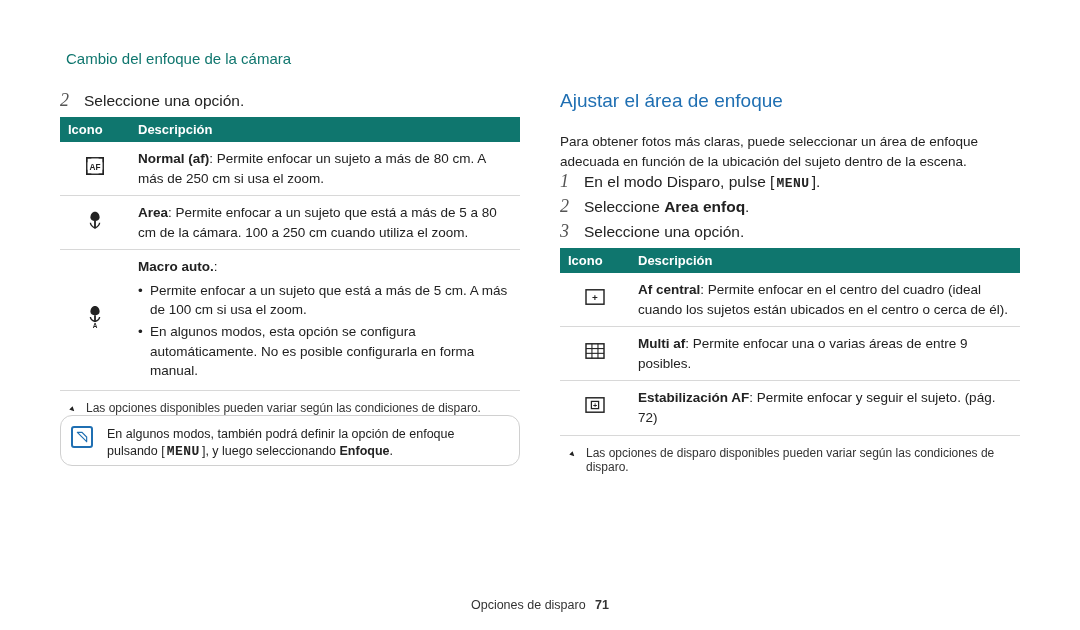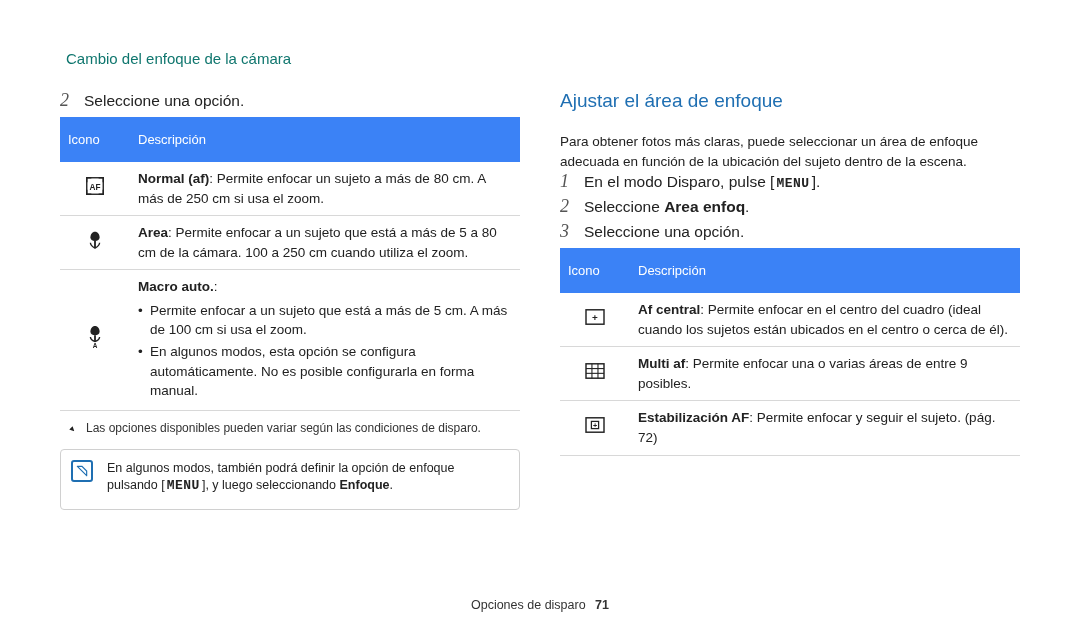--- a/index.html
+++ b/index.html
@@ -51,26 +51,26 @@
     font-weight: 500;
     margin-bottom: 20px;
   }
   .intro { font-size: 13.5px; line-height: 1.45; }
   table {
     border-collapse: collapse;
     width: 100%;
     margin-top: 6px;
   }
   th {
-    background: #3b82f6;
+    background: #0f766e;
     color: #fff;
-    font-weight: 400;
+    font-weight: 700;
     font-size: 13px;
     text-align: left;
-    padding: 15px 8px;
+    padding: 5px 8px;
   }
   th.icon-col { width: 70px; }
   td {
     border-bottom: 1px solid #d8d8d8;
     padding: 7px 8px;
     vertical-align: middle;
     font-size: 13.5px;
     line-height: 1.45;
   }
   td.icon-cell { text-align: center; vertical-align: middle; width: 70px; }
@@ -89,24 +89,23 @@
     content: "";
     position: absolute;
     left: 10px; top: 6px;
     width: 5px; height: 5px;
     background: #222;
     transform: rotate(45deg);
     clip-path: polygon(0 0, 100% 50%, 0 100%);
   }
   .note-box {
     border: 1px solid #d0d0d0;
-    border-radius: 4px;
-    padding: 10px 14px 14px 46px;
+    border-radius: 12px;
+    padding: 10px 14px 4px 46px;
     position: relative;
-    margin-top: 14px;
     font-size: 12.5px;
     line-height: 1.4;
   }
   .note-icon {
     position: absolute;
     left: 10px; top: 10px;
     width: 22px; height: 22px;
     border: 2px solid #1f6fb2;
     border-radius: 3px;
     display: flex;
@@ -279,19 +278,20 @@
                   <rect x="8" y="6" width="8" height="8" fill="none" stroke="#222" stroke-width="1.4"></rect>
                   <text x="12" y="13" text-anchor="middle" font-size="8" font-weight="700" fill="#222">+</text>
                 </svg>
             </span>
           </td>
           <td class="desc-cell"><strong>Estabilización AF</strong><span>: Permite enfocar y seguir el sujeto. (pág. 72)</span></td>
         </tr>
       </tbody>
     </table>
 
+    <div class="caption">Las opciones de disparo disponibles pueden variar según las condiciones de disparo.</div>
   </div>
 </div>
 
 <div class="footer">
   <span>Opciones de disparo</span>
   <span class="pnum">71</span>
 </div>
 
 </body></html>

